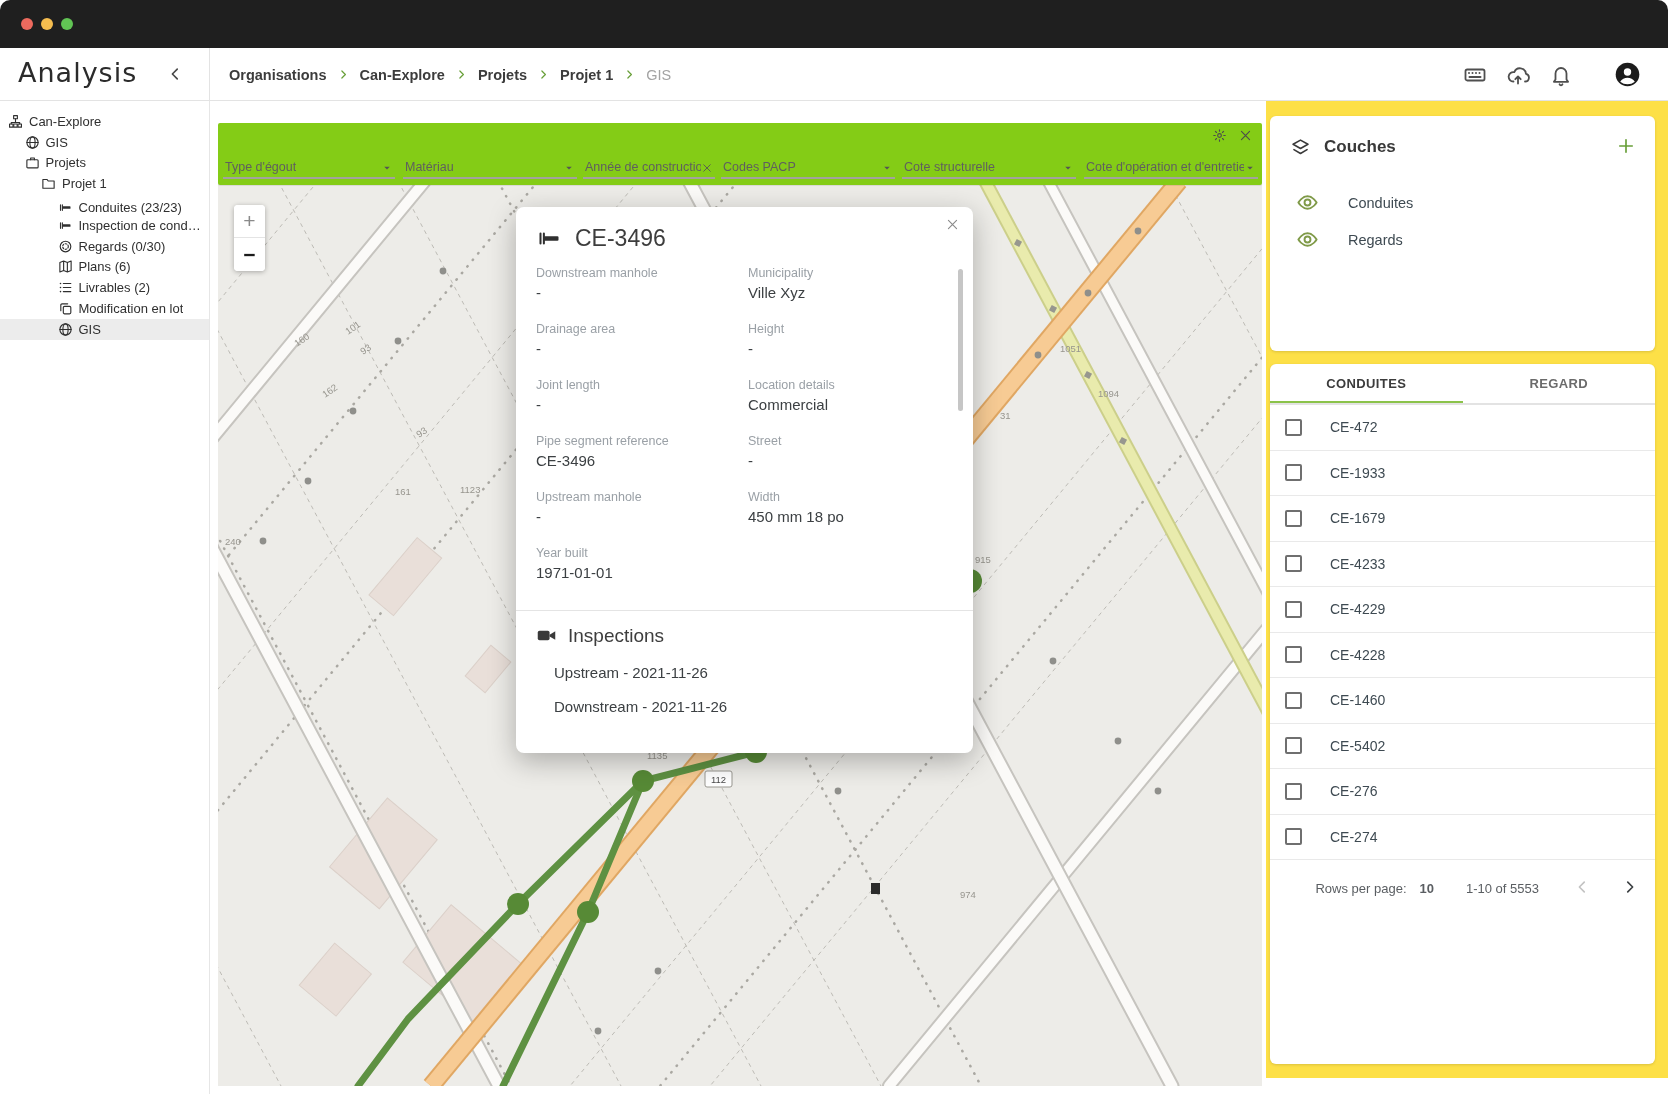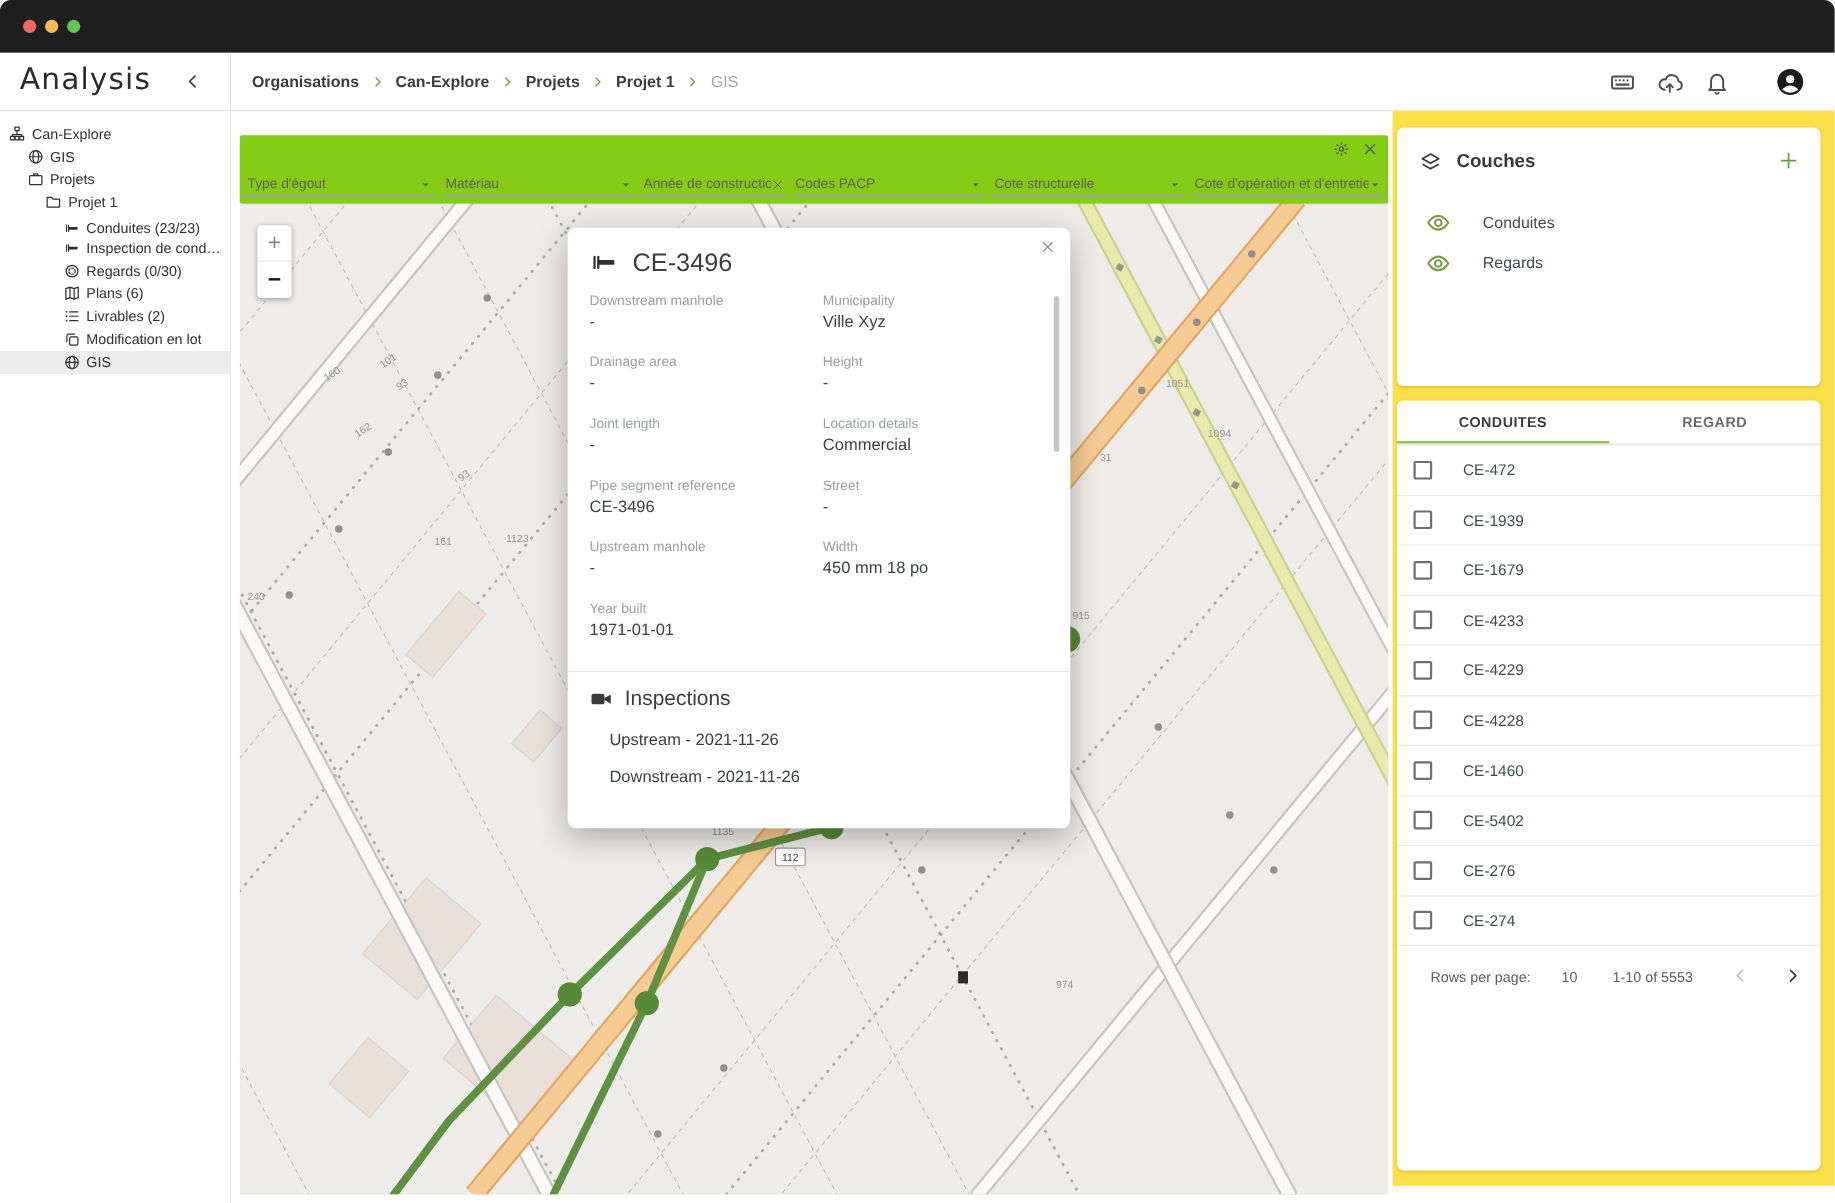--- a/index.html
+++ b/index.html
@@ -89,21 +89,21 @@
   .tab.active { color:#3c3c3c; }
   .tab-underline { position:absolute; left:0; bottom:0; width:50%; height:2.5px; background:#8bc34a; }
   .list-subheader { height:52px; display:flex; align-items:center; justify-content:space-between; padding:0 10px 0 16px; }
   .sel-count { font-size:14.5px; color:#3c3c3c; }
   .create-btn { height:33px; padding:0 16px; border:none; border-radius:4px; background:#dfdfdf; color:#9b9b9b; font-size:12.5px; font-weight:bold; letter-spacing:0.3px; cursor:default; }
   .rows { border-top:1px solid #e3e3e3; }
   .crow { height:45.5px; display:flex; align-items:center; border-bottom:1px solid #e9e9e9; cursor:pointer; }
   .cbox { width:17px; height:17px; border:2px solid #6f6f6f; border-radius:2px; margin:0 0 0 15px; background:#fff; }
   .crow-label { font-size:14px; color:#3e4a52; margin-left:28px; }
   .pagination { height:56px; display:flex; align-items:center; justify-content:flex-end; padding-right:14px; font-size:13px; color:#5a5e62; }
-  .rpp-select { display:flex; align-items:flex-end; gap:4px; border:none; background:transparent; font-size:13px; color:#5a5e62; margin-left:28px; cursor:pointer; }
+  .rpp-select { display:flex; align-items:flex-end; gap:4px; border:none; background:transparent; font-size:13px; color:#5a5e62; margin-left:13px; cursor:pointer;font-weight:bold; }
   .pag-range { margin-left:28px; }
   .pag-btn { border:none; background:transparent; width:22px; height:22px; cursor:pointer; }
   .pag-btn svg { width:18px; height:18px; }
   .pag-prev { color:#c3c3c3; margin-left:32px; cursor:default; }
   .pag-next { color:#3c4043; margin-left:26px; }
 </style>
 </head>
 <body>
 
 <div class="window">
@@ -598,21 +598,21 @@
         <div class="tab">REGARD</div>
         <div class="tab-underline"></div>
       </div>
       <div class="rows">
           <div class="crow">
             <span class="cbox"></span>
             <span class="crow-label">CE-472</span>
           </div>
           <div class="crow">
             <span class="cbox"></span>
-            <span class="crow-label">CE-1939</span>
+            <span class="crow-label">CE-1933</span>
           </div>
           <div class="crow">
             <span class="cbox"></span>
             <span class="crow-label">CE-1679</span>
           </div>
           <div class="crow">
             <span class="cbox"></span>
             <span class="crow-label">CE-4233</span>
           </div>
           <div class="crow">

